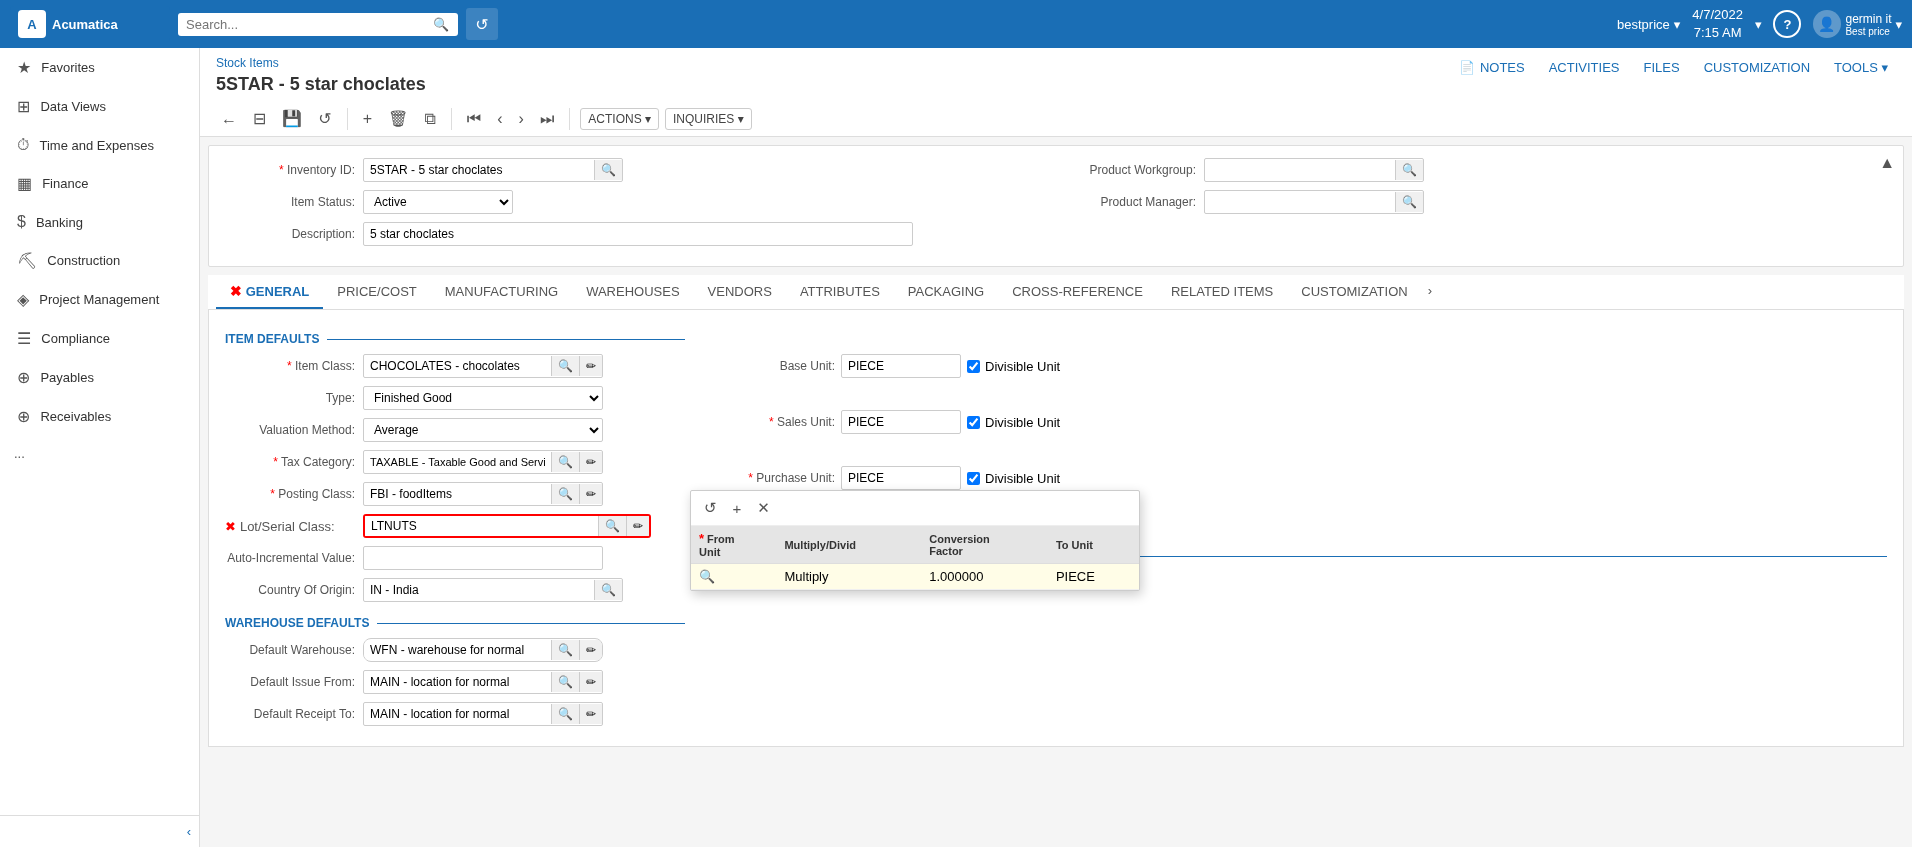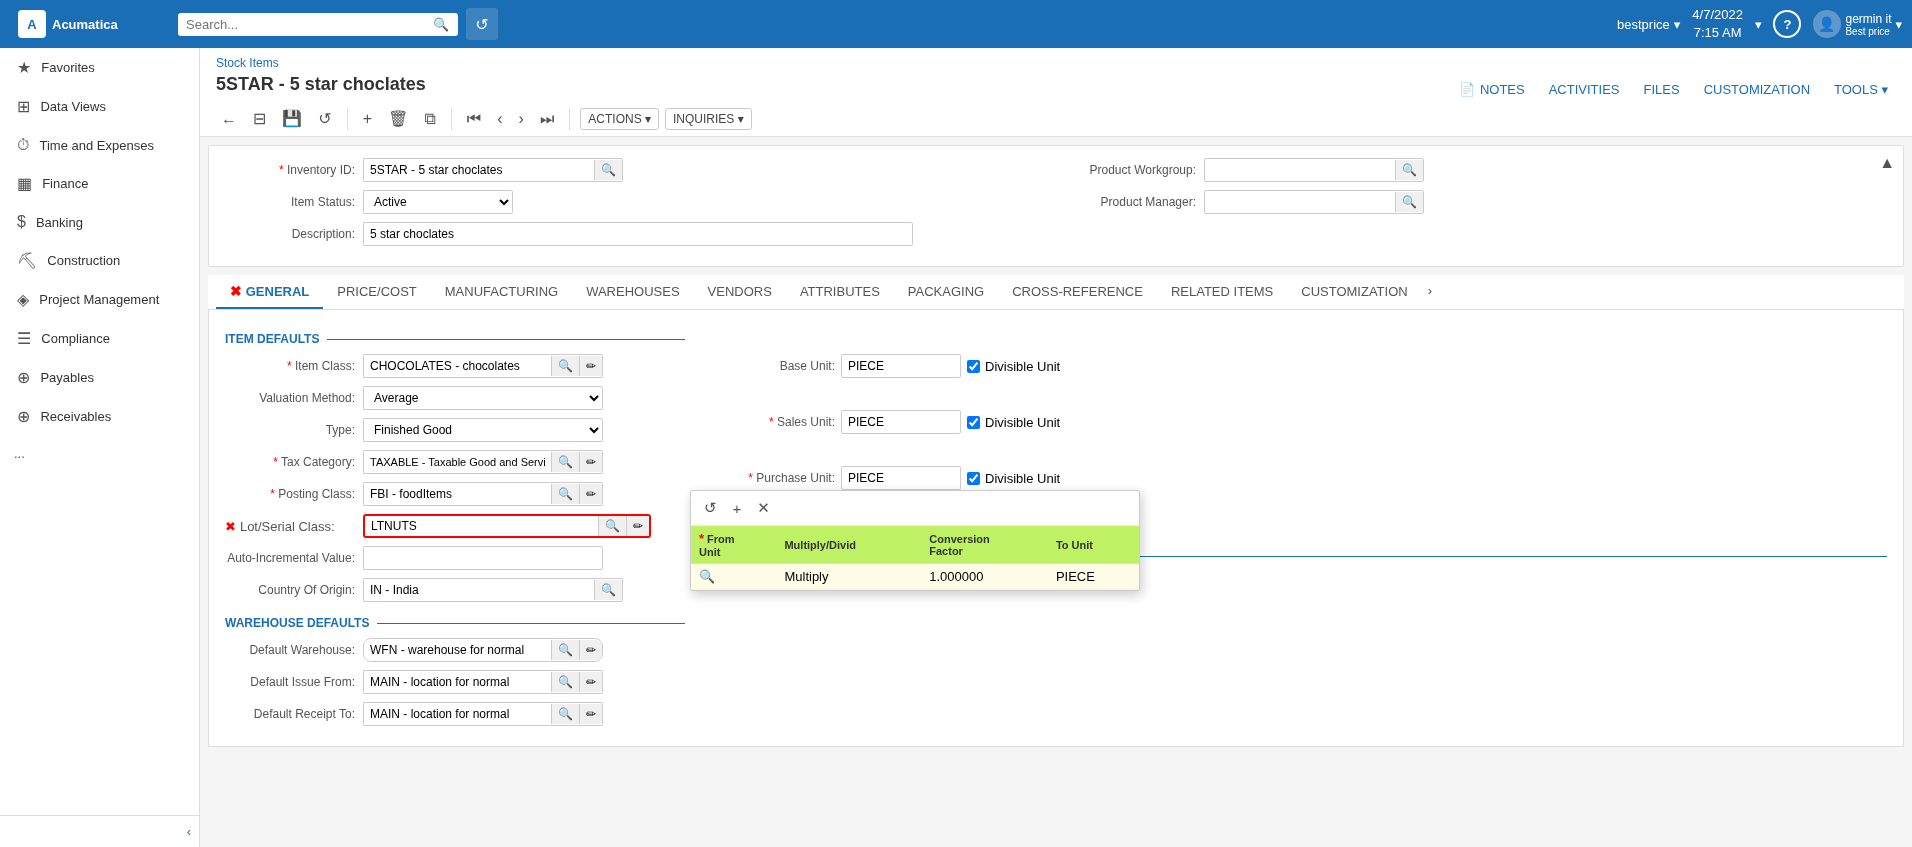--- a/index.html
+++ b/index.html
@@ -222,21 +222,21 @@
       padding: 6px 8px; border-bottom: 1px solid #eee;
     }
     .popup-tool-btn {
       background: none; border: none; cursor: pointer;
       font-size: 15px; color: #555; padding: 2px 5px;
     }
     .popup-table {
       width: 100%; border-collapse: collapse;
     }
     .popup-table th {
-      background: #bef264; border-bottom: 1px solid #ddd;
+      background: #e5e5e5; border-bottom: 1px solid #ddd;
       padding: 5px 8px; font-size: 11px; color: #333;
       text-align: left;
     }
     .popup-table td {
       padding: 5px 8px; font-size: 12px; border-bottom: 1px solid #f0f0f0;
     }
     .popup-row-new td { background: #fffde7; }
     .form-area-top { position: relative; }
     .collapse-top-btn {
       position: absolute; top: 8px; right: 8px;
@@ -347,21 +347,21 @@
       <span>...</span>
     </div>
     <div class="sidebar-collapse">
       <span>‹</span>
     </div>
   </div>
 
   <div class="main-content">
 
     <div class="page-header">
-      <div style="display:flex; align-items:flex-end; justify-content:space-between;">
+      <div style="display:flex; align-items:flex-start; justify-content:space-between;">
         <div>
           <div class="breadcrumb">Stock Items</div>
           <div class="page-title">5STAR - 5 star choclates</div>
         </div>
         <div class="header-right-actions">
           <button class="header-right-btn">
             <span>📄</span>
             <span>NOTES</span>
           </button>
           <button class="header-right-btn">
@@ -484,30 +484,30 @@
           <div class="form-row">
             <span class="form-label required">Item Class:</span>
             <div class="form-input-with-icon" style="width:240px;">
               <input type="text" value="CHOCOLATES - chocolates" style="">
               <span class="search-btn">🔍</span>
               <span class="edit-btn">✏</span>
             </div>
           </div>
 
           <div class="form-row">
+            <span class="form-label">Type:</span>
+            <select class="form-select" style="width:240px;">
+              <option>Finished Good</option>
+            </select>
+          </div>
+
+          <div class="form-row">
             <span class="form-label">Valuation Method:</span>
             <select class="form-select" style="width:240px;">
               <option>Average</option>
-            </select>
-          </div>
-
-          <div class="form-row">
-            <span class="form-label">Type:</span>
-            <select class="form-select" style="width:240px;">
-              <option>Finished Good</option>
             </select>
           </div>
 
           <div class="form-row">
             <span class="form-label required">Tax Category:</span>
             <div class="form-input-with-icon" style="width:240px;">
               <input type="text" value="TAXABLE - Taxable Good and Service" style="font-size: 11px;">
               <span class="search-btn">🔍</span>
               <span class="edit-btn">✏</span>
             </div>

